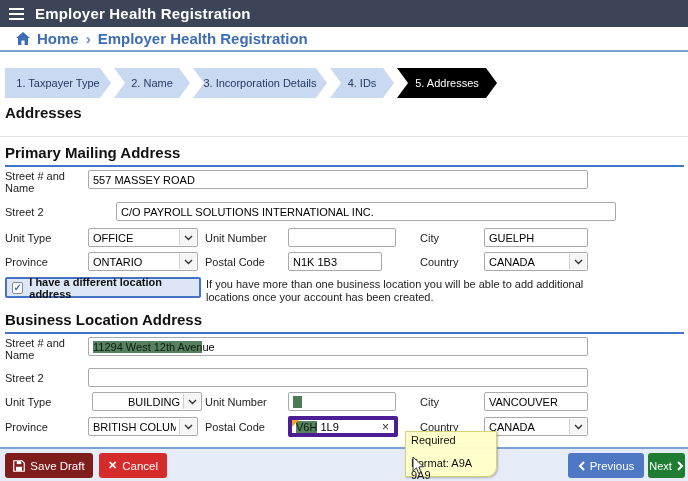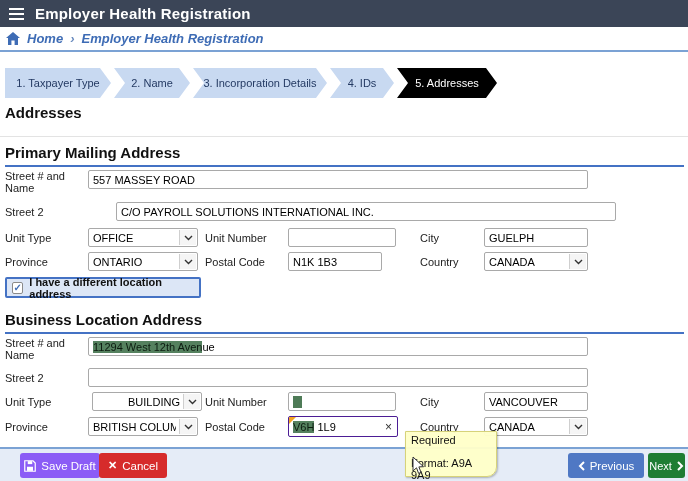--- a/index.html
+++ b/index.html
@@ -10,21 +10,21 @@
   
   .header { position:absolute; top:0; left:0; width:688px; height:27px; background:#3b4557;
             display:flex; align-items:center; padding:0 9px; gap:11px; }
   .hamburger { display:flex; flex-direction:column; gap:3px; cursor:pointer; }
   .hamburger i { display:block; width:15px; height:2px; background:#fff; }
   .header-title { color:#fff; font-size:15px; font-weight:bold; letter-spacing:.2px; }
 
   
   .breadcrumb { position:absolute; top:27px; left:0; width:688px; height:25px; background:#fff;
                 border-bottom:2px solid #7ba2d4; display:flex; align-items:center; gap:7px;
-                padding:0 6px; font-size:13px; font-weight:bold; color:#3e6cb5;font-style:italic; }
+                padding:0 16px; font-size:15px; font-weight:bold; color:#3e6cb5; }
   .crumb-sep { color:#6b8cbf; font-weight:bold; }
 
   
   .stepper { position:absolute; top:68px; left:5px; height:30px; display:flex; gap:3px; }
   .step { height:30px; display:flex; align-items:center; justify-content:center;
           font-size:11px; background:#c8d9f1; color:#243a63;
           clip-path:polygon(0 0, calc(100% - 11px) 0, 100% 50%, calc(100% - 11px) 100%, 0 100%, 11px 50%); }
   .step.first { clip-path:polygon(0 0, calc(100% - 11px) 0, 100% 50%, calc(100% - 11px) 100%, 0 100%); }
   .step.active { background:#000000; color:#fff; }
 
@@ -39,21 +39,21 @@
          font-size:11px; color:#000; display:flex; align-items:center; padding:0 4px;
          white-space:pre; overflow:hidden; }
   .sel { padding-right:21px; }
   .sel .arrow { position:absolute; right:1px; top:1px; bottom:1px; width:17px; background:#f5f5f5;
                 border-left:1px solid #cfcfcf; display:flex; align-items:center; justify-content:center; }
   .sel-val { overflow:hidden; white-space:nowrap; }
 
   .hl-green { background:#55815f; color:#0c1c10; white-space:pre; }
   .sel-block { display:inline-block; width:9px; height:12px; background:#4e7b57; }
 
-  .inp.focused { border:1px solid #4c1d95; height:21px; border-radius:2px;align-items:center; }
+  .inp.focused { border:4px solid #4c1d95; height:21px; border-radius:2px;align-items:center; }
   .err-corner { position:absolute; left:0; top:0; width:0; height:0;
                 border-top:7px solid #f5a623; border-right:7px solid transparent; }
   .clear-x { position:absolute; right:5px; top:0; bottom:0; display:flex; align-items:center;
              color:#333; font-size:12px; cursor:pointer; }
 
   .chk-box { position:absolute; left:5px; top:277px; width:196px; height:21px; background:#dce6f6;
              border:2px solid #4472c4; border-radius:2px; display:flex; align-items:center; gap:6px;
              padding:0 5px; font-size:11px; font-weight:bold; color:#111; cursor:pointer; }
   .chk { width:12px; height:12px; background:#fff; border:1px solid #8a8a8a; border-radius:2px;
          display:flex; align-items:center; justify-content:center; font-size:10px; color:#3e6cb5;
@@ -66,21 +66,21 @@
              background:rgba(255,255,201,.96); border:1px solid #d6d27a;
              box-shadow:1px 1px 2px rgba(0,0,0,.25); border-radius:0 0 10px 0;
              font-size:11px; color:#111; padding:2px 5px; z-index:30; }
   .tooltip .t2 { margin-top:11px; }
 
   
   .footer { position:absolute; left:0; top:447px; width:688px; height:34px; background:#e5ecf7;
             border-top:2px solid #7ba2d4; }
   .btn { position:absolute; top:453px; height:25px; border-radius:3px; color:#fff; font-size:11.5px;
          display:flex; align-items:center; justify-content:center; gap:5px; cursor:pointer; }
-  .btn-save { left:20px; width:80px; background:#8b5cf6; }
+  .btn-save { left:5px; width:88px; background:#7f1d1d; }
   .btn-cancel { left:99px; width:68px; background:#d62b2b; }
   .btn-prev { left:568px; width:76px; background:#4f78c4; }
   .btn-next { left:648px; width:37px; background:#1e7d33; font-size:11px; }
   .btn .glyph { font-weight:bold; font-size:11px; }
 
   .cursor { position:absolute; left:412px; top:456px; z-index:40; }
 </style>
 </head>
 <body>
 
@@ -161,20 +161,21 @@
     <span class="sel-val">CANADA</span>
     <span class="arrow"><svg width="9" height="6" viewBox="0 0 9 6">
           <path d="M1 1 L4.5 4.5 L8 1" fill="none" stroke="#333" stroke-width="1.4"></path>
         </svg></span>
   </div>
 
   <div class="chk-box">
     <span class="chk">✓</span>
     <span>I have a different location address</span>
   </div>
+  <div class="help-text">If you have more than one business location you will be able to add additional locations once your account has been created.</div>
 
   <div class="section-title" style="top:311px;">Business Location Address</div>
 
   <div class="lbl" style="left:5px; top:337px; width:78px;">Street # and Name</div>
   <div class="inp" style="left:88px; top:337px; width:500px;">
     <span class="hl-green">11294 West 12th Aven</span><span>ue</span>
   </div>
 
   <div class="lbl" style="left:5px; top:372px;">Street 2</div>
   <div class="inp" style="left:88px; top:368px; width:500px;">

